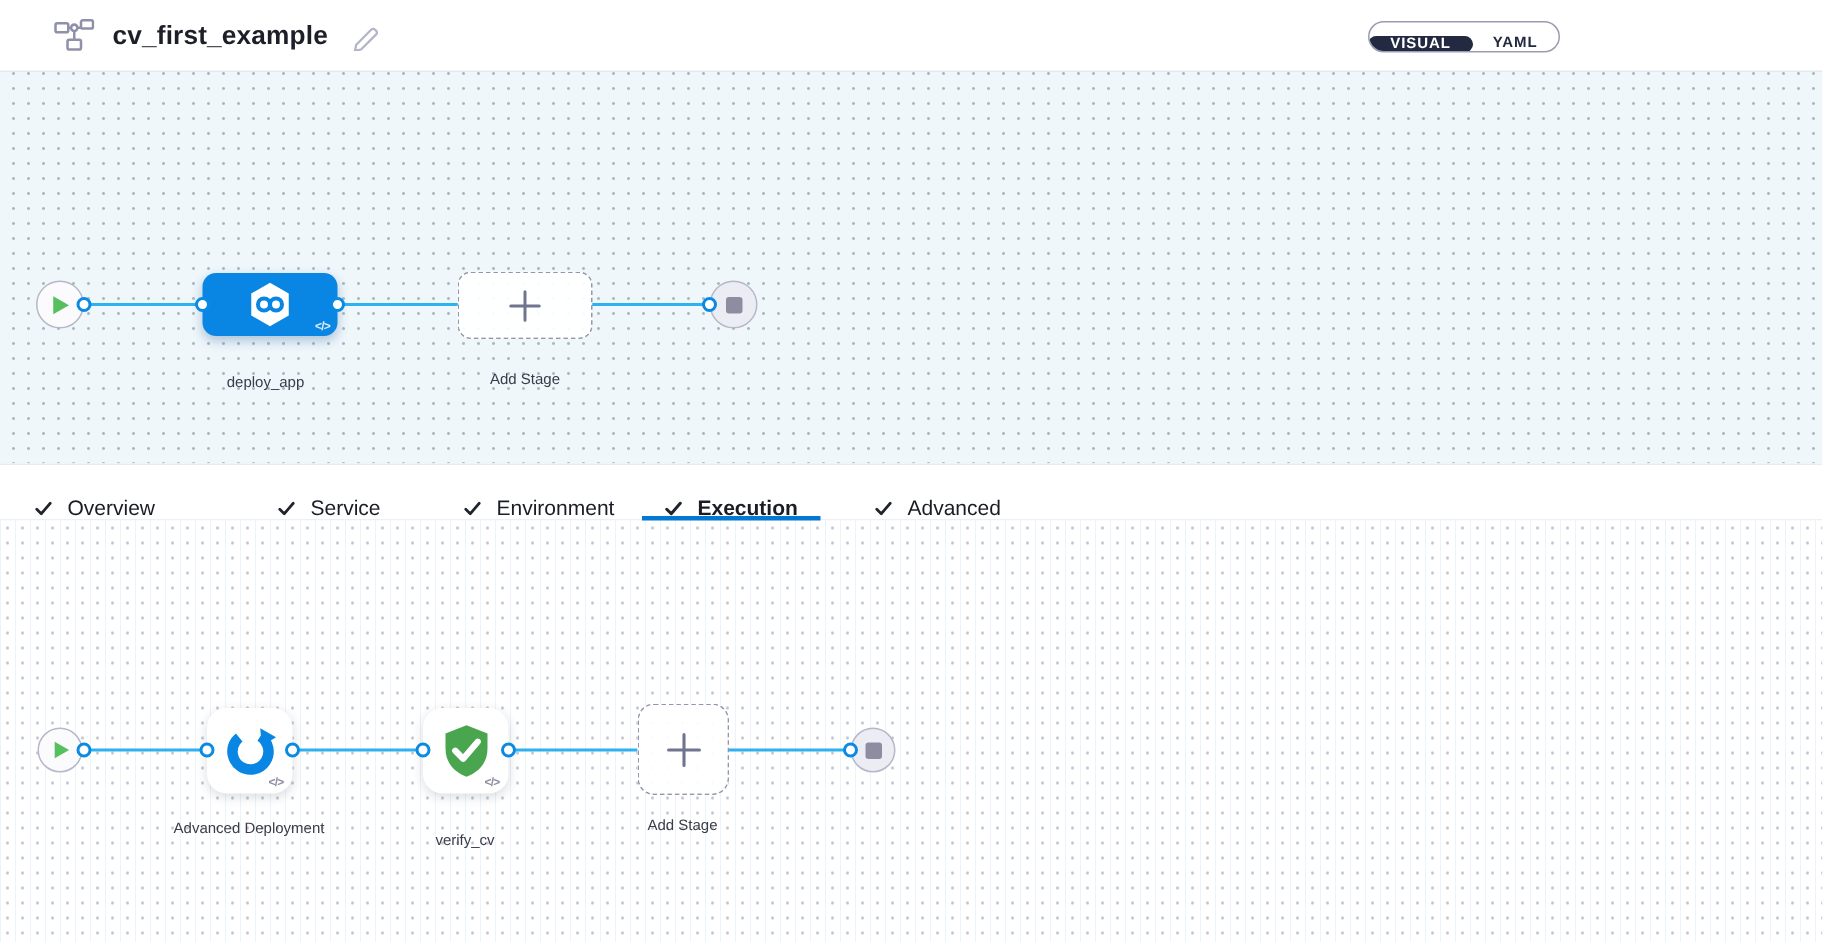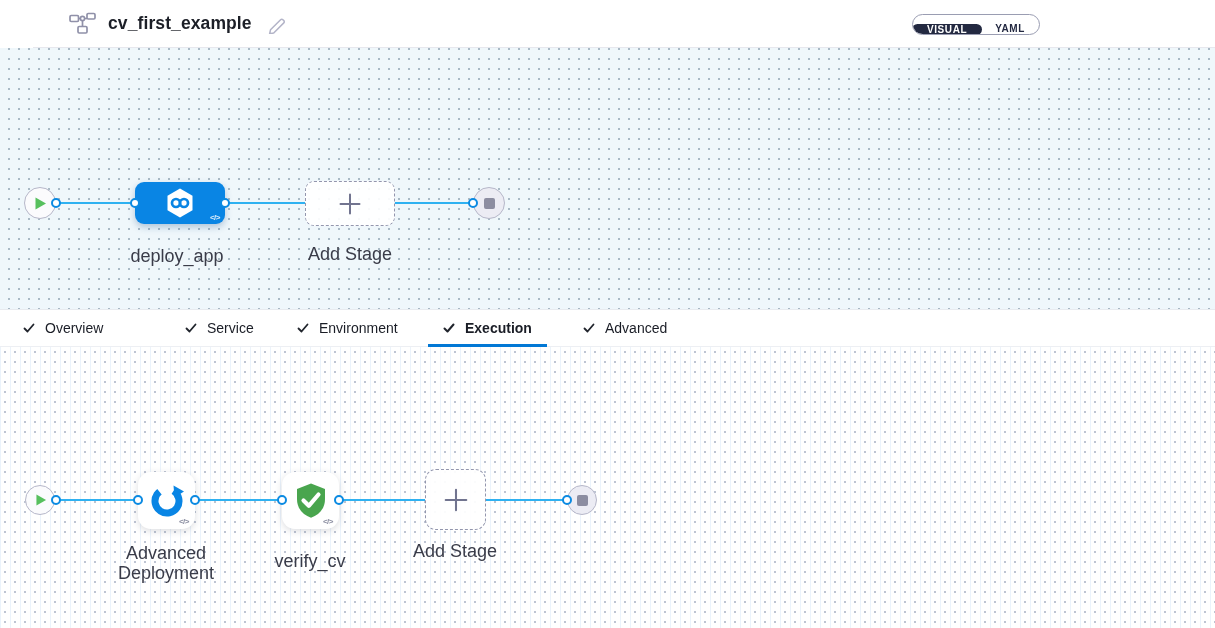--- a/index.html
+++ b/index.html
@@ -12,21 +12,20 @@
 
   
   .header {
     height: 48px;
     display: flex;
     align-items: center;
     padding: 0 36px;
     background: #fff;
     border-bottom: 1px solid #e7e8ee;
     position: relative;
-    margin-left: 33px;
   }
   .header .pipe-icon { display: flex; align-items: center; }
   .header h1 {
     font-size: 17.5px;
     font-weight: 700;
     color: #1c1f27;
     margin-left: 12px;
     letter-spacing: .1px;
   }
   .header .pencil { margin-left: 14px; display: flex; align-items: center; cursor: pointer; }
@@ -145,38 +144,38 @@
     box-shadow: 0 2px 7px rgba(40,41,61,.16);
     display: flex; align-items: center; justify-content: center;
     z-index: 2;
     cursor: pointer;
   }
   .step-card .code-badge { color: #8a8da0; right: 6px; bottom: 3px; }
 
   .node-label {
     position: absolute;
     text-align: center;
-    font-size: 18px;
+    font-size: 10px;
     color: #3a3c49;
     line-height: 20px;
     z-index: 2;
   }
 
   
   .tab-bar {
     position: relative;
     height: 38px;
     background: #fff;
     border-top: 1px solid #e8ebef;
     border-bottom: 1px solid #edeff3;
   }
   .tab {
     position: absolute;
     top: 0; bottom: 0;
-    display: flex; align-items: center;
+    display: flex; align-items: flex-end;
     gap: 9px;
     font-size: 14px;
     font-weight: 500;
     color: #1a1d26;
     cursor: pointer;
     white-space: nowrap;
   }
   .tab.active { font-weight: 700; }
   .tab-underline {
     position: absolute;
@@ -258,21 +257,21 @@
         <path d="M2.5 7.5 L5.5 10.5 L11.5 3.5" stroke="#20242c" stroke-width="1.8" fill="none" stroke-linecap="round" stroke-linejoin="round"></path>
       </svg>
     <span>Overview</span>
   </div>
   <div class="tab" style="left:184px;">
     <svg width="14" height="14" viewBox="0 0 14 14">
         <path d="M2.5 7.5 L5.5 10.5 L11.5 3.5" stroke="#20242c" stroke-width="1.8" fill="none" stroke-linecap="round" stroke-linejoin="round"></path>
       </svg>
     <span>Service</span>
   </div>
-  <div class="tab" style="left:296px;">
+  <div class="tab" style="left:308px;">
     <svg width="14" height="14" viewBox="0 0 14 14">
         <path d="M2.5 7.5 L5.5 10.5 L11.5 3.5" stroke="#20242c" stroke-width="1.8" fill="none" stroke-linecap="round" stroke-linejoin="round"></path>
       </svg>
     <span>Environment</span>
   </div>
   <div class="tab active" style="left:442px;">
     <svg width="14" height="14" viewBox="0 0 14 14">
         <path d="M2.5 7.5 L5.5 10.5 L11.5 3.5" stroke="#20242c" stroke-width="2" fill="none" stroke-linecap="round" stroke-linejoin="round"></path>
       </svg>
     <span>Execution</span>

